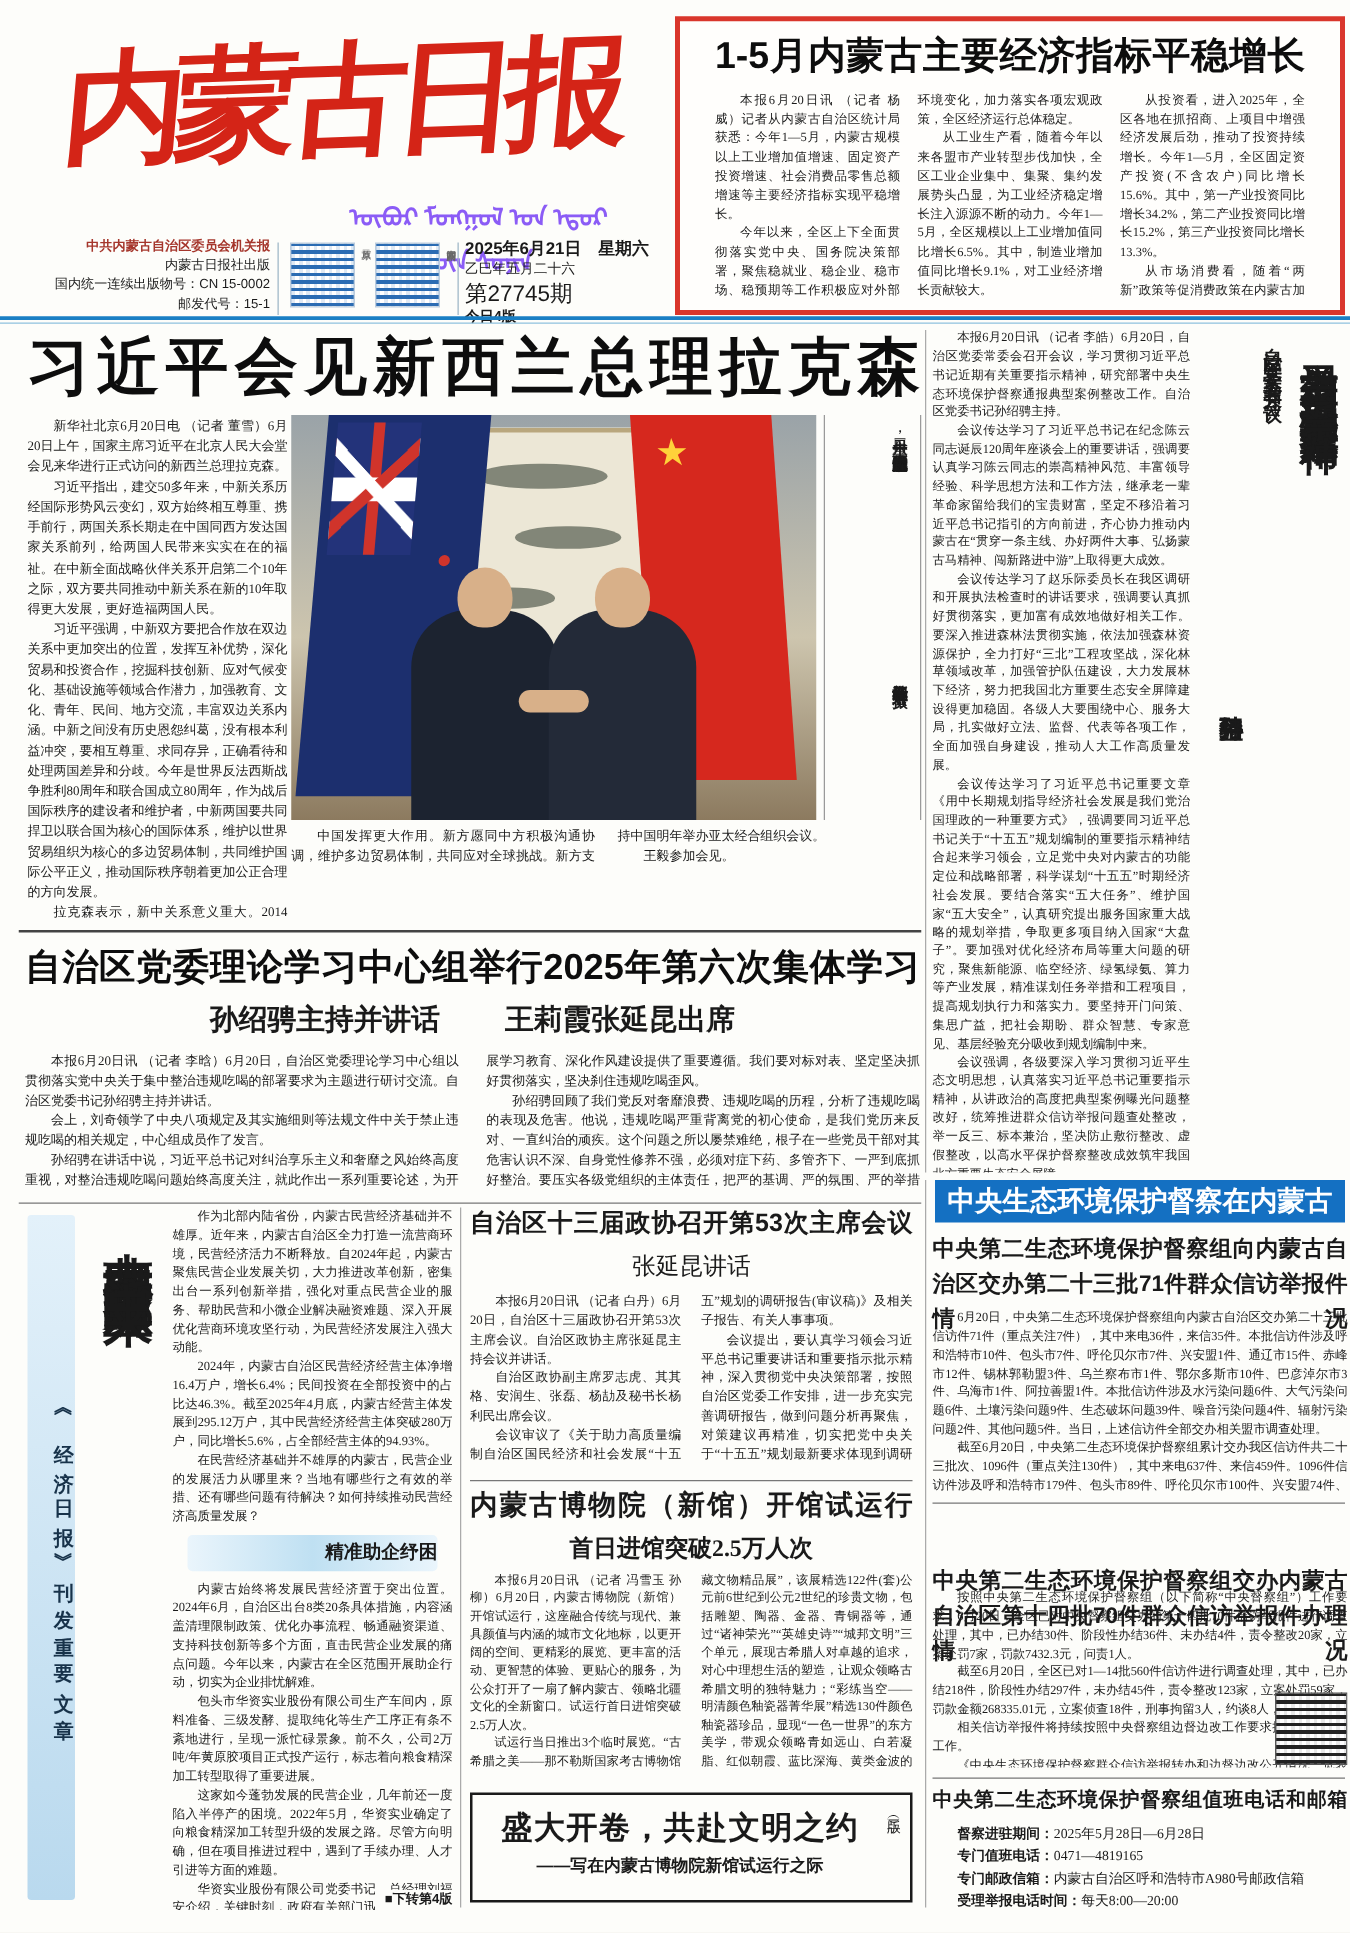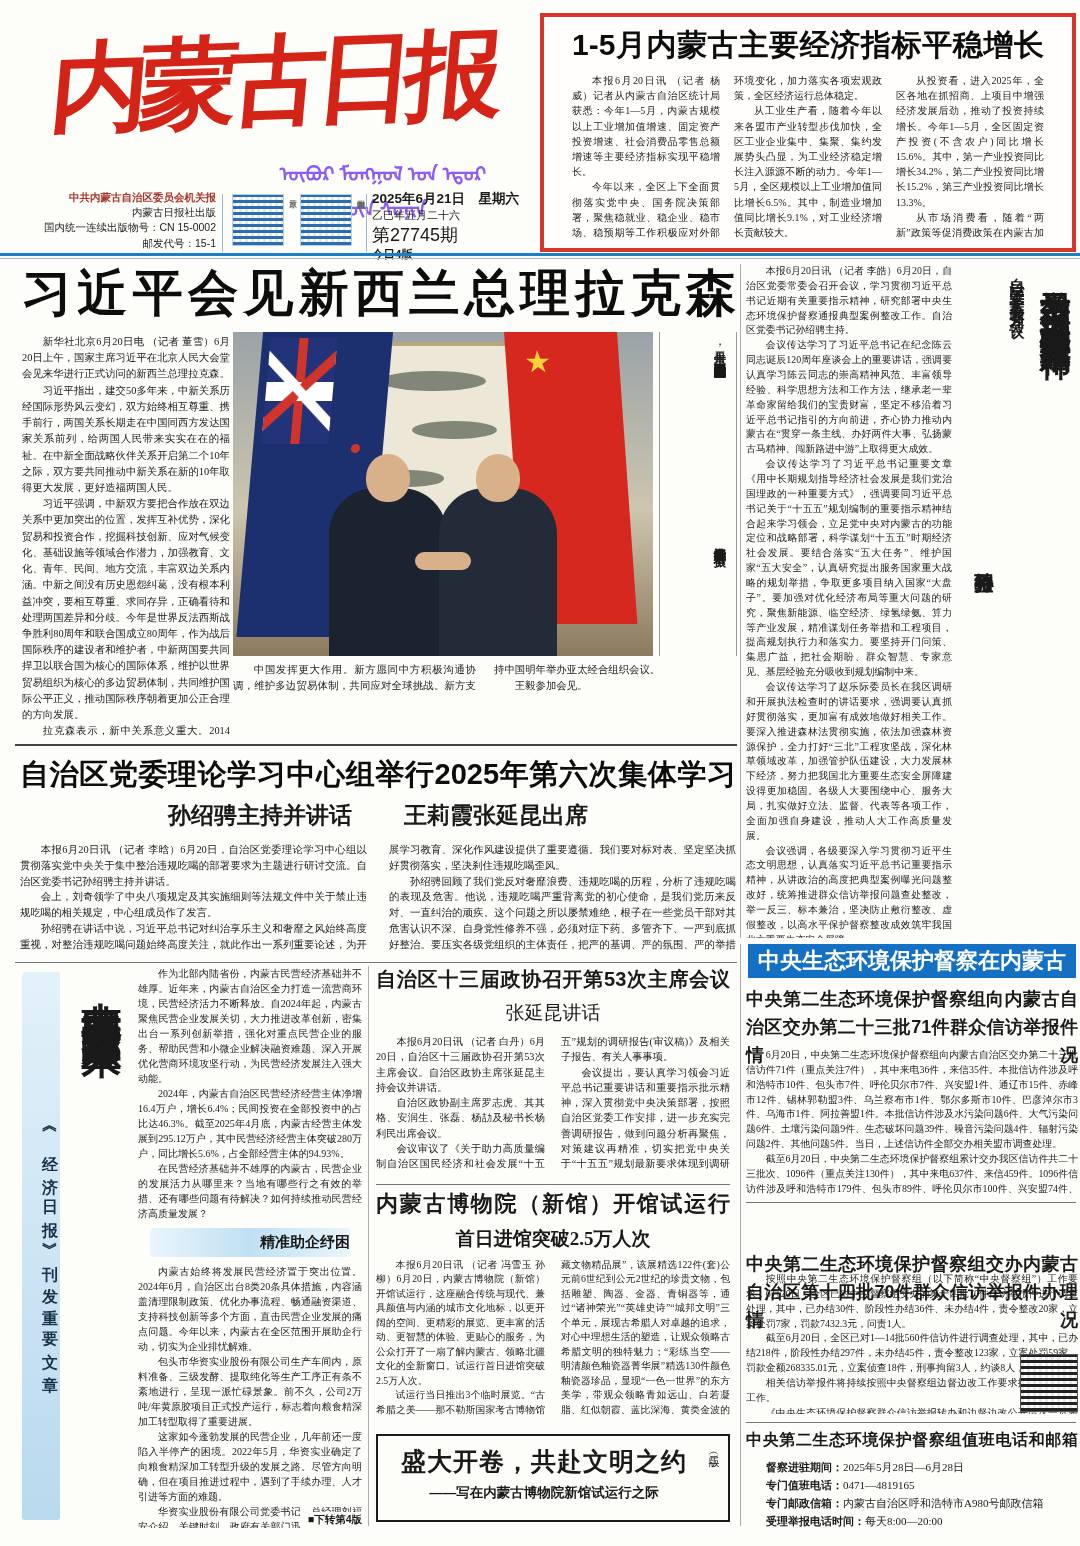--- a/index.html
+++ b/index.html
@@ -242,22 +242,22 @@
       <p>中国发挥更大作用。新方愿同中方积极沟通协调，维护多边贸易体制，共同应对全球挑战。新方支持中国明年举办亚太经合组织会议。</p>
       <p>王毅参加会见。</p>
     </div>
 
   <div class="hrule thick" style="left:15px;top:744px;width:722px"></div>
   <div class="vrule" style="left:740px;top:264px;height:674px"></div>
 
   <div class="scc-body body">
       <p>本报6月20日讯 （记者 李皓）6月20日，自治区党委常委会召开会议，学习贯彻习近平总书记近期有关重要指示精神，研究部署中央生态环境保护督察通报典型案例整改工作。自治区党委书记孙绍骋主持。</p>
       <p>会议传达学习了习近平总书记在纪念陈云同志诞辰120周年座谈会上的重要讲话，强调要认真学习陈云同志的崇高精神风范、丰富领导经验、科学思想方法和工作方法，继承老一辈革命家留给我们的宝贵财富，坚定不移沿着习近平总书记指引的方向前进，齐心协力推动内蒙古在“贯穿一条主线、办好两件大事、弘扬蒙古马精神、闯新路进中游”上取得更大成效。</p>
+      <p>会议传达学习了赵乐际委员长在我区调研和开展执法检查时的讲话要求，强调要认真抓好贯彻落实，更加富有成效地做好相关工作。要深入推进森林法贯彻实施，依法加强森林资源保护，全力打好“三北”工程攻坚战，深化林草领域改革，加强管护队伍建设，大力发展林下经济，努力把我国北方重要生态安全屏障建设得更加稳固。各级人大要围绕中心、服务大局，扎实做好立法、监督、代表等各项工作，全面加强自身建设，推动人大工作高质量发展。</p>
       <p>会议传达学习了习近平总书记重要文章《用中长期规划指导经济社会发展是我们党治国理政的一种重要方式》，强调要同习近平总书记关于“十五五”规划编制的重要指示精神结合起来学习领会，立足党中央对内蒙古的功能定位和战略部署，科学谋划“十五五”时期经济社会发展。要结合落实“五大任务”、维护国家“五大安全”，认真研究提出服务国家重大战略的规划举措，争取更多项目纳入国家“大盘子”。要加强对优化经济布局等重大问题的研究，聚焦新能源、临空经济、绿氢绿氨、算力等产业发展，精准谋划任务举措和工程项目，提高规划执行力和落实力。要坚持开门问策、集思广益，把社会期盼、群众智慧、专家意见、基层经验充分吸收到规划编制中来。</p>
-      <p>会议传达学习了赵乐际委员长在我区调研和开展执法检查时的讲话要求，强调要认真抓好贯彻落实，更加富有成效地做好相关工作。要深入推进森林法贯彻实施，依法加强森林资源保护，全力打好“三北”工程攻坚战，深化林草领域改革，加强管护队伍建设，大力发展林下经济，努力把我国北方重要生态安全屏障建设得更加稳固。各级人大要围绕中心、服务大局，扎实做好立法、监督、代表等各项工作，全面加强自身建设，推动人大工作高质量发展。</p>
       <p>会议强调，各级要深入学习贯彻习近平生态文明思想，认真落实习近平总书记重要指示精神，从讲政治的高度把典型案例曝光问题整改好，统筹推进群众信访举报问题查处整改，举一反三、标本兼治，坚决防止敷衍整改、虚假整改，以高水平保护督察整改成效筑牢我国北方重要生态安全屏障。</p>
     </div>
   <div class="scc-vert">
     <div class="v-main">学习贯彻习近平总书记近期有关重要指示精神</div>
     <div class="v-kicker">自治区党委常委会召开会议</div>
     <div class="v-presider">孙绍骋主持</div>
   </div>
 
   <div class="study-headline hd">自治区党委理论学习中心组举行2025年第六次集体学习</div>
   <div class="study-sub">

